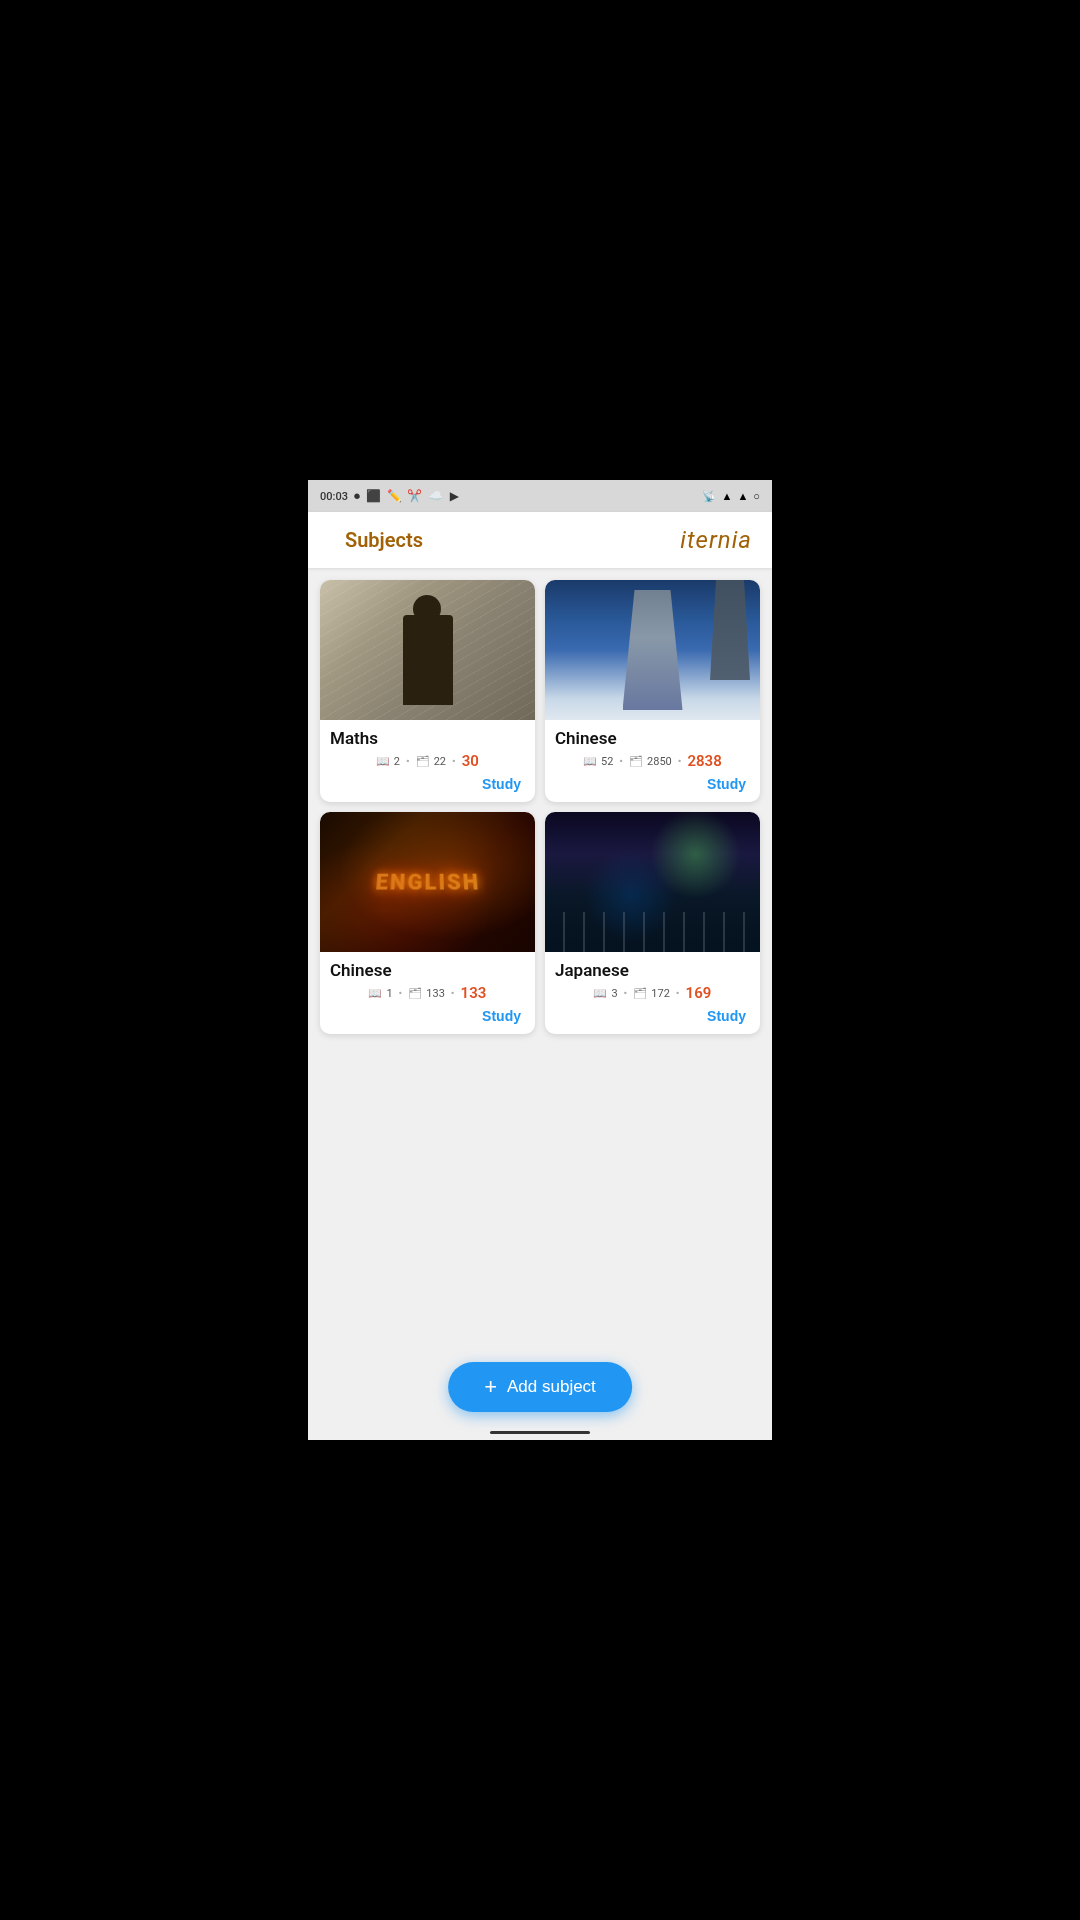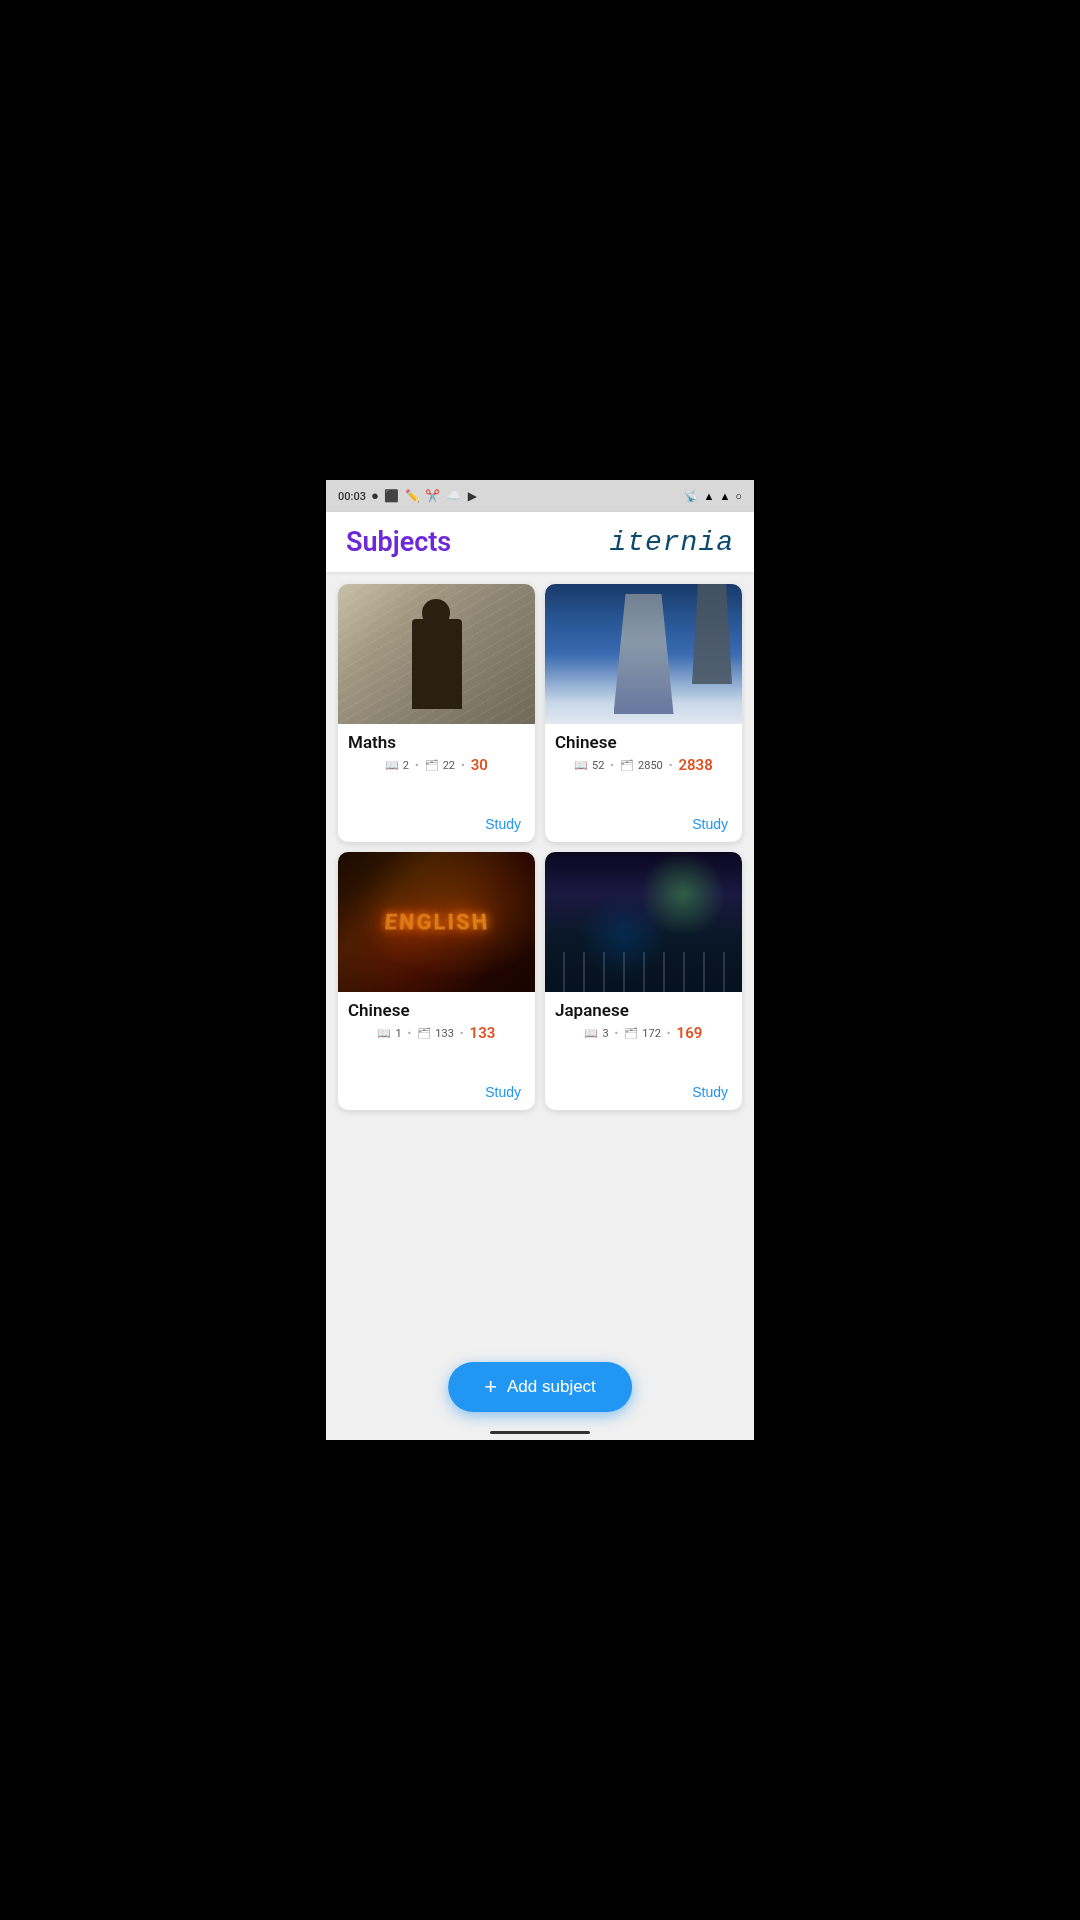--- a/index.html
+++ b/index.html
@@ -8,21 +8,21 @@
     body {
       background: #000;
       display: flex;
       justify-content: center;
       align-items: center;
       min-height: 100vh;
       font-family: 'Roboto', Arial, sans-serif;
     }
 
     .phone-frame {
-      width: 428px;
+      width: 464px;
       height: 960px;
       background: #f0f0f0;
       position: relative;
       overflow: hidden;
       display: flex;
       flex-direction: column;
     }
 
     
     .status-bar {
@@ -52,30 +52,30 @@
     .header {
       background: #fff;
       padding: 14px 20px;
       display: flex;
       align-items: center;
       justify-content: space-between;
       flex-shrink: 0;
       box-shadow: 0 1px 3px rgba(0,0,0,0.1);
     }
     .header-title {
-      font-size: 27px;
+      font-size: 20px;
       font-weight: 600;
-      color: #6d28d9;
+      color: #a16207;
+      margin-left: 17px;
     }
     .header-logo {
-      font-size: 28px;
-      color: #0c4a6e;
+      font-size: 24px;
+      color: #a16207;
       font-style: italic;
       letter-spacing: 1px;
-      font-family: Liberation Mono, monospace;
     }
 
     
     .main-content {
       flex: 1;
       overflow-y: auto;
       padding: 12px;
       display: flex;
       flex-direction: column;
       gap: 10px;
@@ -263,26 +263,25 @@
       color: #e05020;
     }
     .card-study-btn {
       display: flex;
       justify-content: flex-end;
       padding-right: 4px;
     }
     .study-link {
       font-size: 14px;
       color: #2196F3;
-      font-weight: 400;
+      font-weight: 700;
       cursor: pointer;
       background: none;
       border: none;
       padding: 0;
-      margin-top: 36px;
     }
 
     
     .bottom-space {
       height: 80px;
       flex-shrink: 0;
     }
 
     
     .fab-container {

